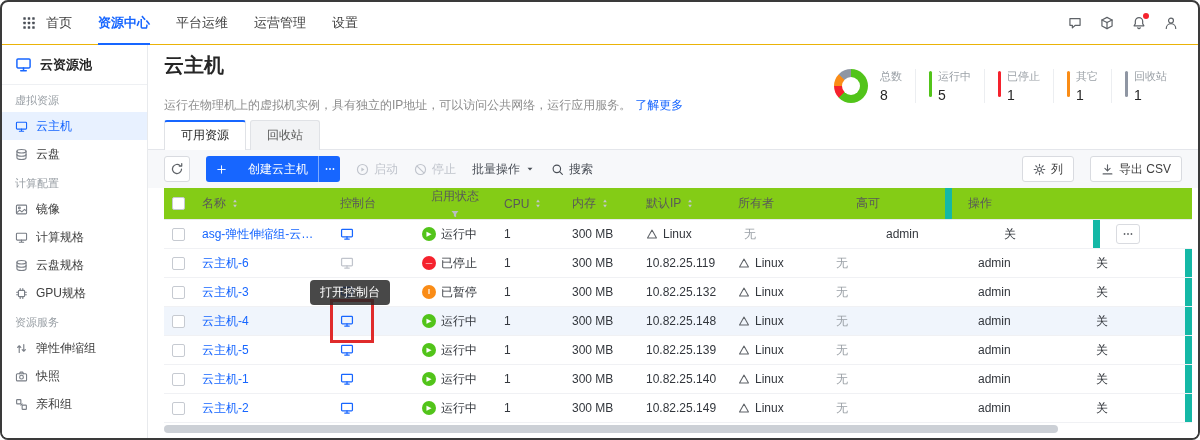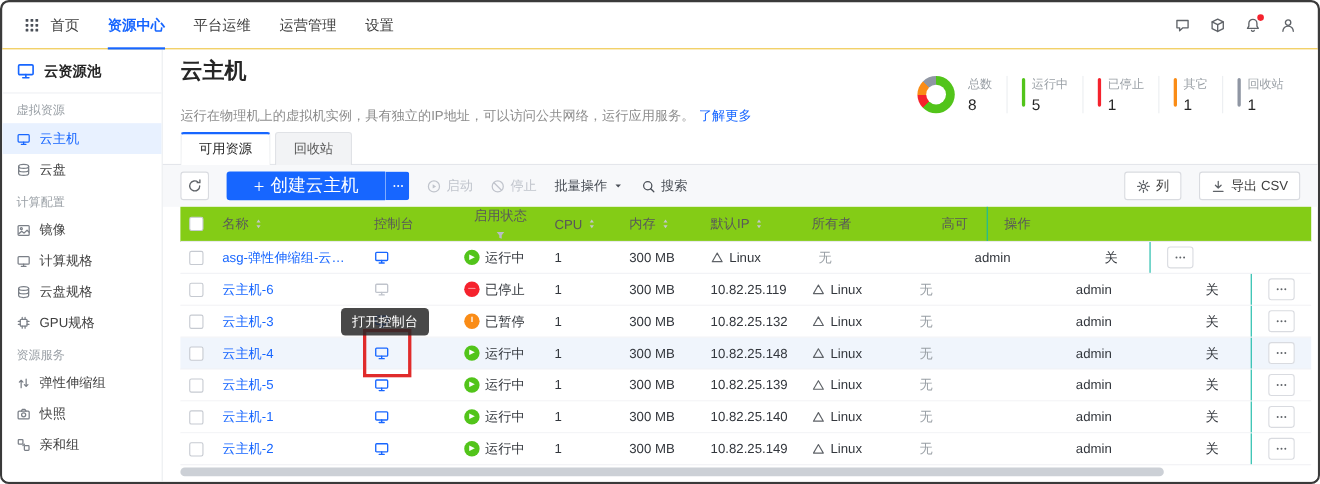--- a/index.html
+++ b/index.html
@@ -45,21 +45,21 @@
   .stat .val{font-size:14px;color:#262626;margin-top:3px;}
   
   .tabs{display:flex;gap:4px;padding:6px 16px 0;border-bottom:1px solid #e4e6eb;flex:none;}
   .tab{font-size:12px;padding:6px 16px;border:1px solid #e0e2e6;border-bottom:none;border-radius:3px 3px 0 0;background:#f2f3f5;color:#595959;cursor:pointer;position:relative;top:1px;white-space:nowrap;}
   .tab.active{background:#fff;color:#262626;border-top:2px solid var(--accent);padding-top:5px;}
   
   .panel{flex:1;display:flex;flex-direction:column;min-height:0;overflow:hidden;}
   .toolbar{display:flex;align-items:center;gap:16px;padding:6px 16px;background:#f7f8fa;height:38px;flex:none;}
   .btn-icon{width:26px;height:26px;border:1px solid #d9dbe0;background:#fff;border-radius:3px;display:flex;align-items:center;justify-content:center;cursor:pointer;}
   .btn-primary-split{display:flex;}
-  .bp-main{height:26px;background:var(--accent);color:#fff;border:none;border-radius:3px 0 0 3px;padding:0 24px;font-size:16px;display:flex;align-items:center;gap:5px;cursor:pointer;white-space:nowrap;}
+  .bp-main{height:26px;background:var(--accent);color:#fff;border:none;border-radius:3px 0 0 3px;padding:0 10px;font-size:12px;display:flex;align-items:center;gap:21px;cursor:pointer;white-space:nowrap;}
   .bp-main .icon{color:#fff;width:11px;height:11px;}
   .bp-more{width:22px;height:26px;background:var(--accent);border:none;border-left:1px solid rgba(255,255,255,.45);border-radius:0 3px 3px 0;display:flex;align-items:center;justify-content:center;cursor:pointer;}
   .bp-more .icon{color:#fff;width:12px;height:12px;}
   .btn-text{display:flex;align-items:center;gap:5px;background:none;border:none;font-size:12px;color:#4a4f57;cursor:pointer;white-space:nowrap;}
   .btn-text .icon{width:13px;height:13px;color:inherit;}
   .btn-text.disabled{color:#c0c4cc;cursor:default;}
   .btn-outline{display:flex;align-items:center;gap:5px;height:26px;padding:0 10px;border:1px solid #d9dbe0;border-radius:3px;background:#fff;font-size:12px;color:#404040;cursor:pointer;white-space:nowrap;}
   .btn-outline .icon{width:13px;height:13px;}
   .spacer{flex:1;}
   .sm{width:10px !important;height:10px !important;color:#9aa0a6;}
@@ -74,21 +74,21 @@
   .tr{display:flex;height:29px;align-items:center;border-bottom:1px solid #f0f1f4;background:#fff;}
   .tr.hl{background:#f0f5fc;}
   .td{padding:0 8px;flex:none;overflow:hidden;white-space:nowrap;color:#33373d;display:flex;align-items:center;gap:5px;height:100%;}
   .lnk{color:var(--accent);cursor:pointer;text-decoration:none;overflow:hidden;text-overflow:ellipsis;}
   .cb{width:13px;height:13px;border:1px solid #c6cad1;border-radius:2px;background:#fff;display:inline-block;cursor:pointer;flex:none;}
   .console.on{color:var(--accent);}
   .console.off{color:#c0c4cc;}
   .sdot{width:14px;height:14px;border-radius:50%;color:#fff;font-size:6.5px;display:inline-flex;align-items:center;justify-content:center;flex:none;line-height:1;}
   .delta{color:#5f6368;width:12px;height:12px;}
   .gray{color:#9aa0a6;}
-  .td.ops,.th.ops{border-left:1px solid #14b8a6;justify-content:center;}
+  .td.ops,.th.ops{border-left:7px solid #14b8a6;justify-content:flex-end;margin-left:48px;}
   .ops-btn{width:24px;height:20px;border:1px solid #d9dbe0;border-radius:3px;background:#fff;display:flex;align-items:center;justify-content:center;cursor:pointer;color:#5f6368;}
   .ops-btn .icon{width:12px;height:12px;color:#5f6368;}
   
   .anno-box{position:absolute;left:166px;top:79px;width:44px;height:44px;border:3px solid #e02b2b;z-index:5;pointer-events:none;}
   .tooltip{position:absolute;left:146px;top:60px;background:rgba(40,40,40,.85);color:#fff;font-size:12px;padding:4px 10px;border-radius:4px;z-index:6;white-space:nowrap;}
   
   .hscroll{height:8px;margin:2px 16px 0;width:1028px;position:relative;flex:none;}
   .hthumb{position:absolute;left:0;top:0;height:8px;width:87%;background:#ccd0d6;border-radius:4px;cursor:grab;}
   .footer{display:flex;align-items:center;justify-content:space-between;padding:0 16px;height:36px;font-size:12px;color:#595959;flex:none;margin-top:auto;}
   .pager{display:flex;align-items:center;gap:12px;}

